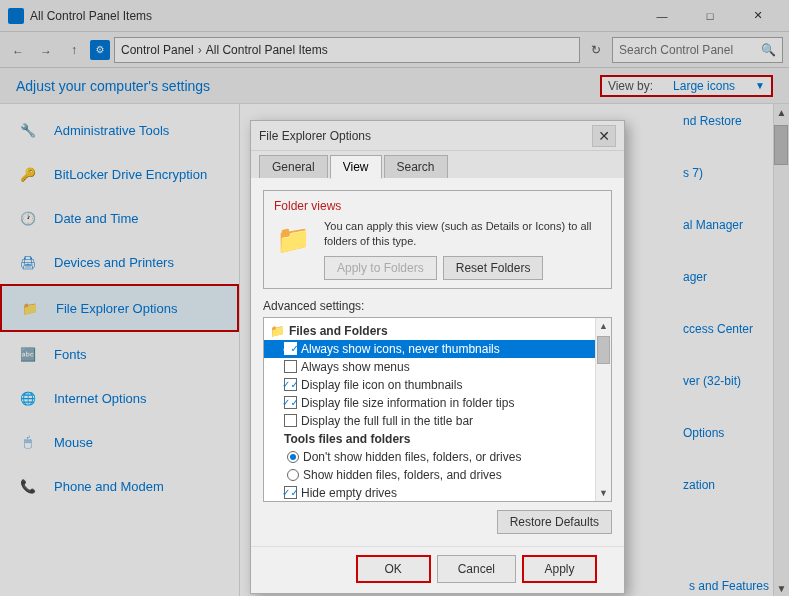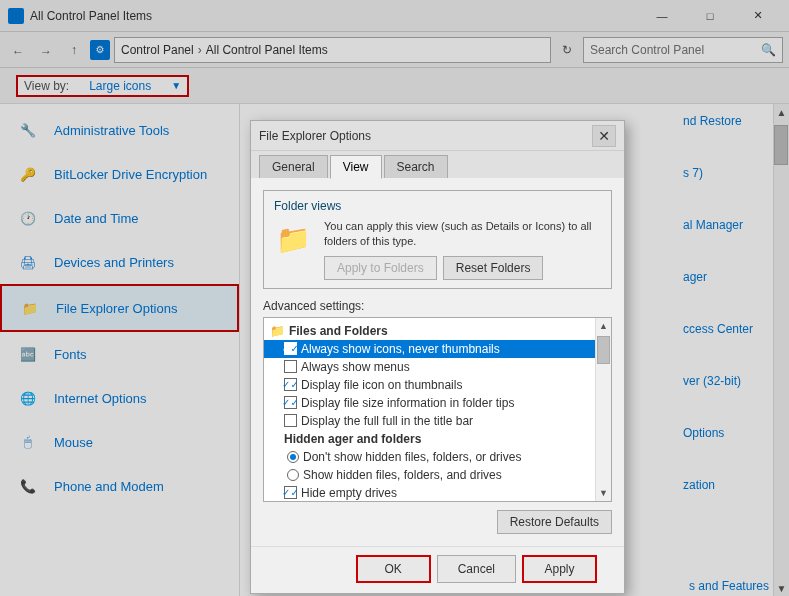--- a/index.html
+++ b/index.html
@@ -67,21 +67,21 @@
       height: 26px;
       background: white;
       border: 1px solid #aaa;
       display: flex;
       align-items: center;
       padding: 0 6px;
       font-size: 12px;
       color: #333;
     }
     .search-box {
-      width: 200px;
+      width: 171px;
       height: 26px;
       border: 1px solid #aaa;
       background: white;
       display: flex;
       align-items: center;
       padding: 0 6px;
       gap: 0;
     }
     .search-box input {
       border: none; outline: none; font-size: 12px;
@@ -260,21 +260,21 @@
     
     .folder-views-group {
       border: 1px solid #aaa;
       padding: 8px 10px;
       margin-bottom: 10px;
       background: #f0f0f0;
     }
     .group-label {
       font-size: 12px;
       margin-bottom: 6px;
-      color: #0c4a6e;
+      color: #b91c1c;
     }
     .folder-views-row {
       display: flex;
       align-items: flex-start;
       gap: 10px;
     }
     .folder-icon-box {
       width: 40px; height: 40px;
       display: flex; align-items: center; justify-content: center;
       font-size: 28px;
@@ -436,20 +436,21 @@
     <span class="path-item">All Control Panel Items</span>
   </div>
   <button class="nav-btn">↻</button>
   <div class="search-box">
     <input type="text" placeholder="Search Control Panel" style="">
     <span class="search-icon-small">🔍</span>
   </div>
 </div>
 
 <div class="heading-bar">
+  <span class="heading-title">Adjust your computer's settings</span>
   <div class="view-by">
     <span class="view-by-label">View by:</span>
     <span class="view-by-value">Large icons</span>
     <span class="view-by-arrow">▼</span>
   </div>
 </div>
 
 <div class="main-container">
 
   <div class="sidebar">
@@ -579,21 +580,21 @@
           </div>
           <span>Display file size information in folder tips</span>
         </div>
 
         <div class="settings-item">
           <div class="checkbox"></div>
           <span>Display the full full in the title bar</span>
         </div>
 
         <div class="settings-sub-category">
-          <span>Hidden ager and folders</span>
+          <span>Tools files and folders</span>
         </div>
 
         <div class="radio-item">
           <div class="radio selected"></div>
           <span>Don't show hidden files, folders, or drives</span>
         </div>
 
         <div class="radio-item">
           <div class="radio"></div>
           <span>Show hidden files, folders, and drives</span>

